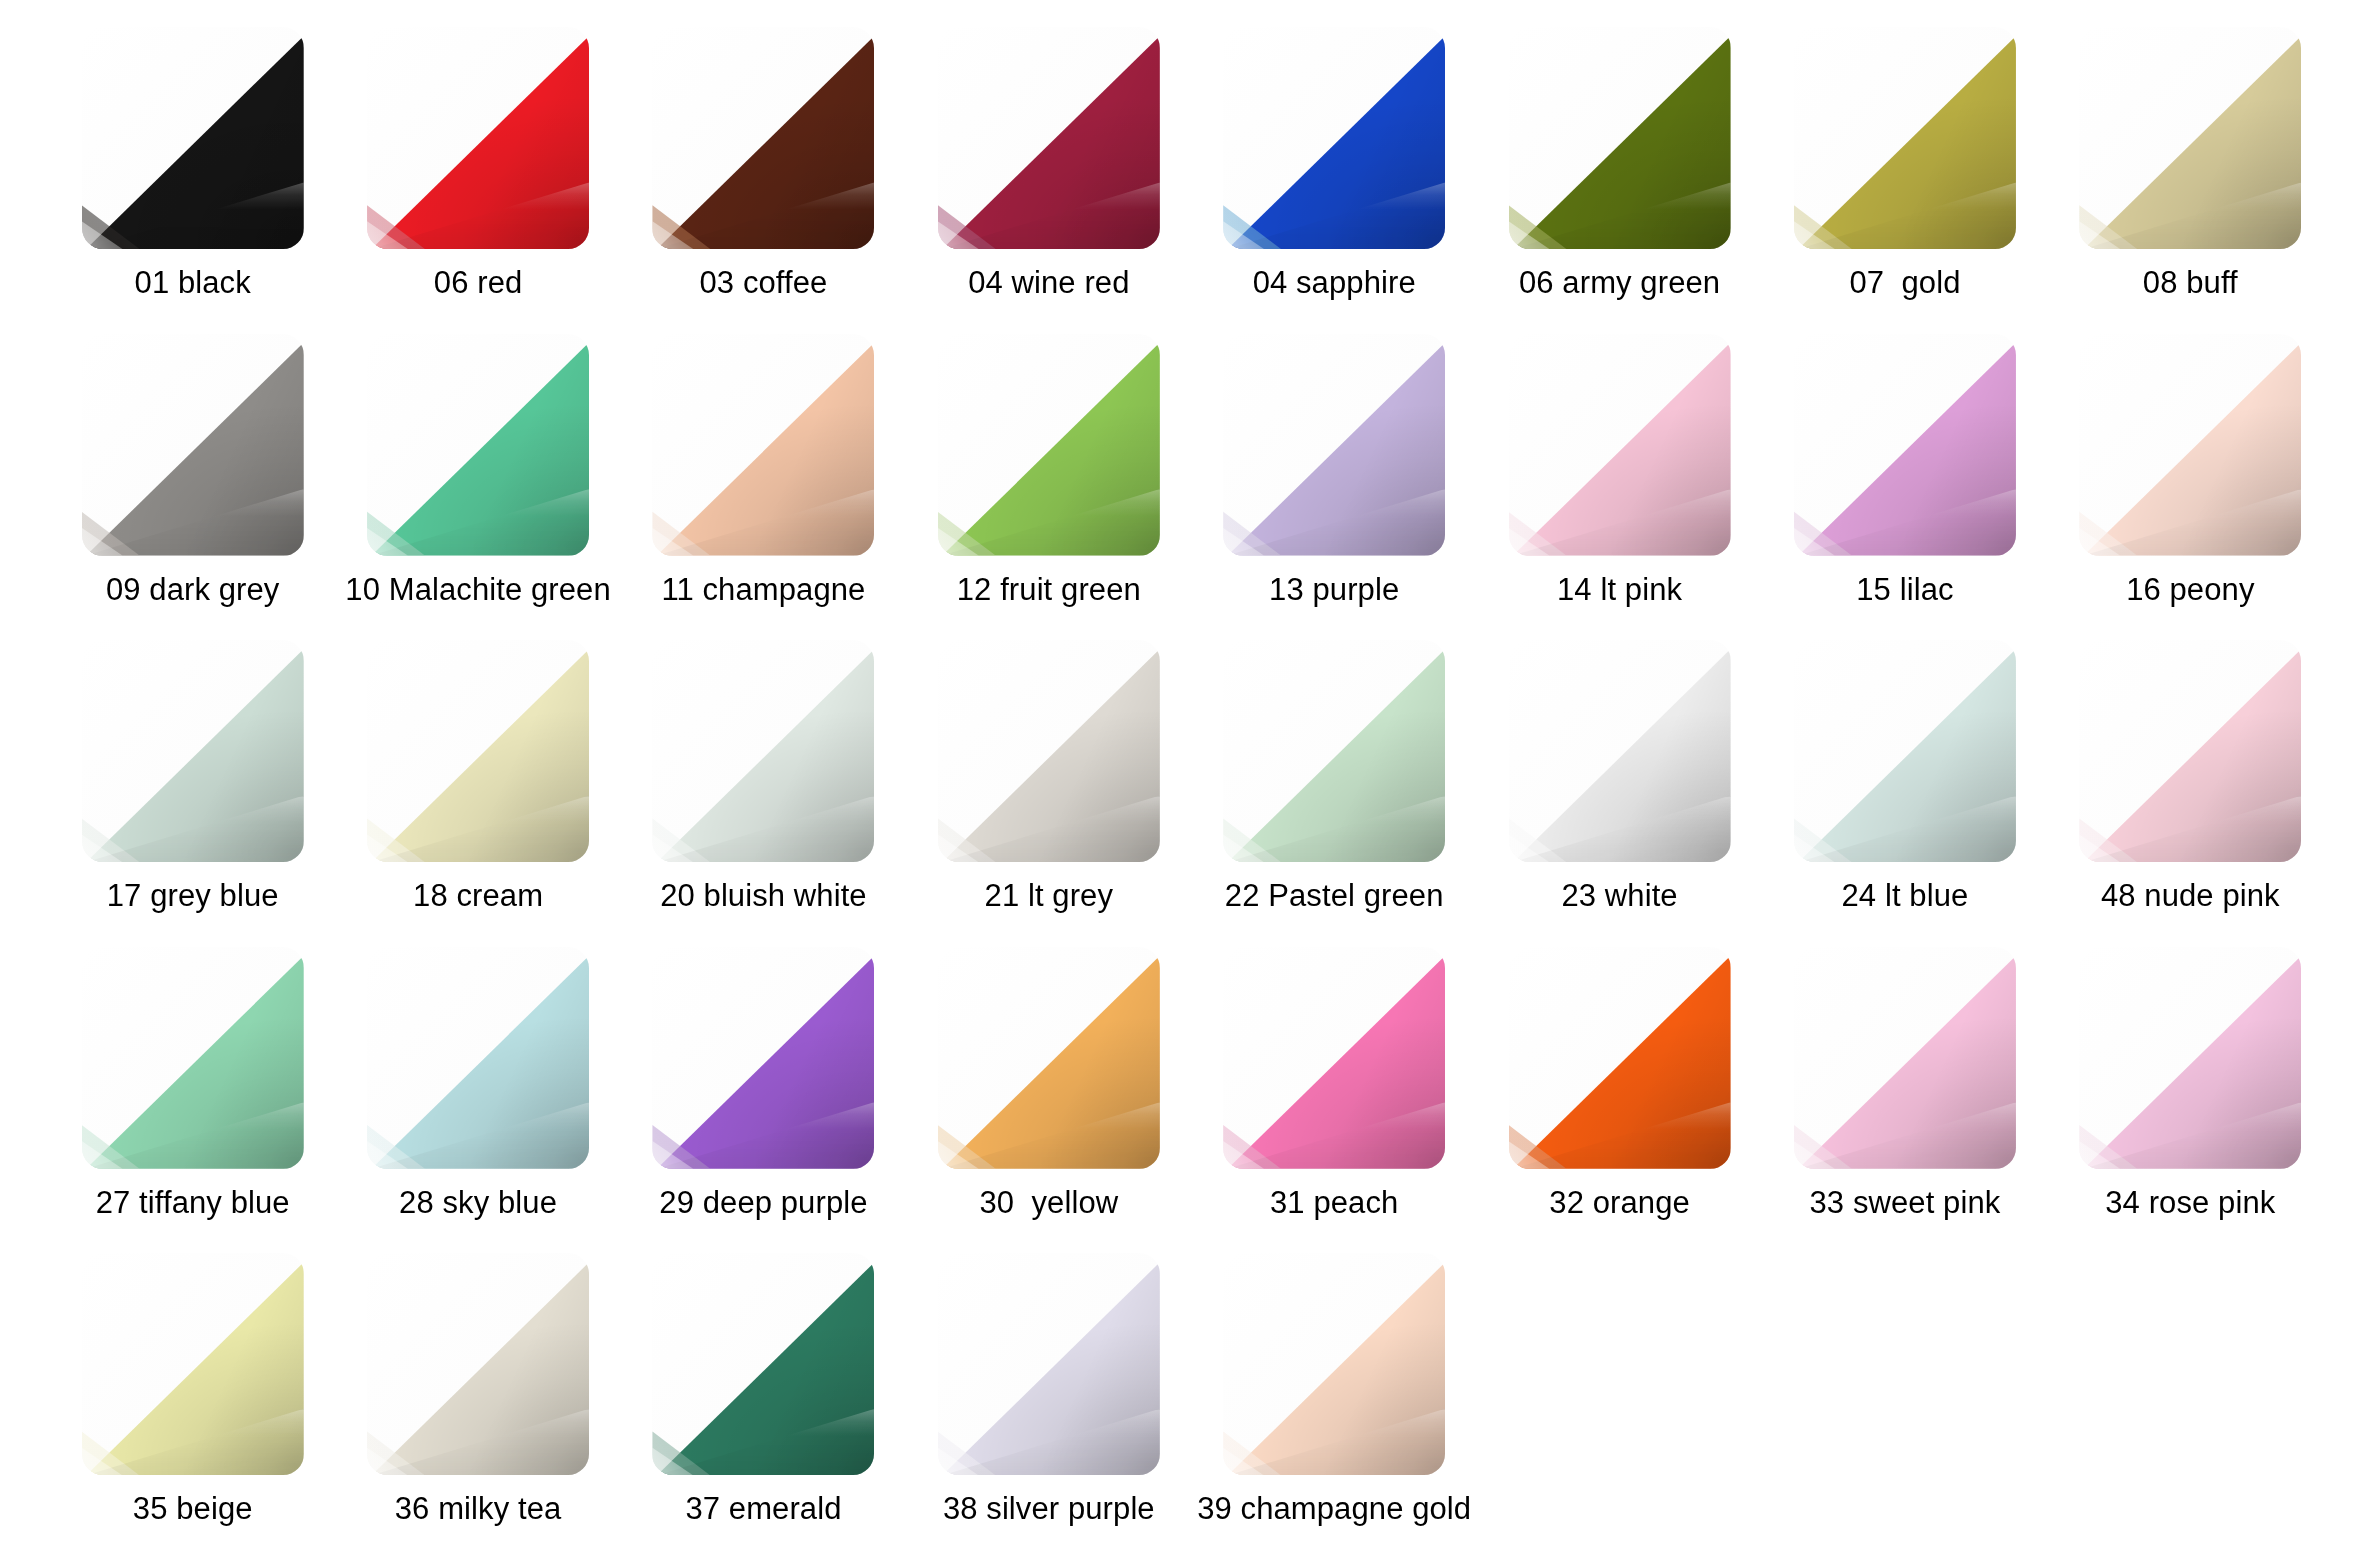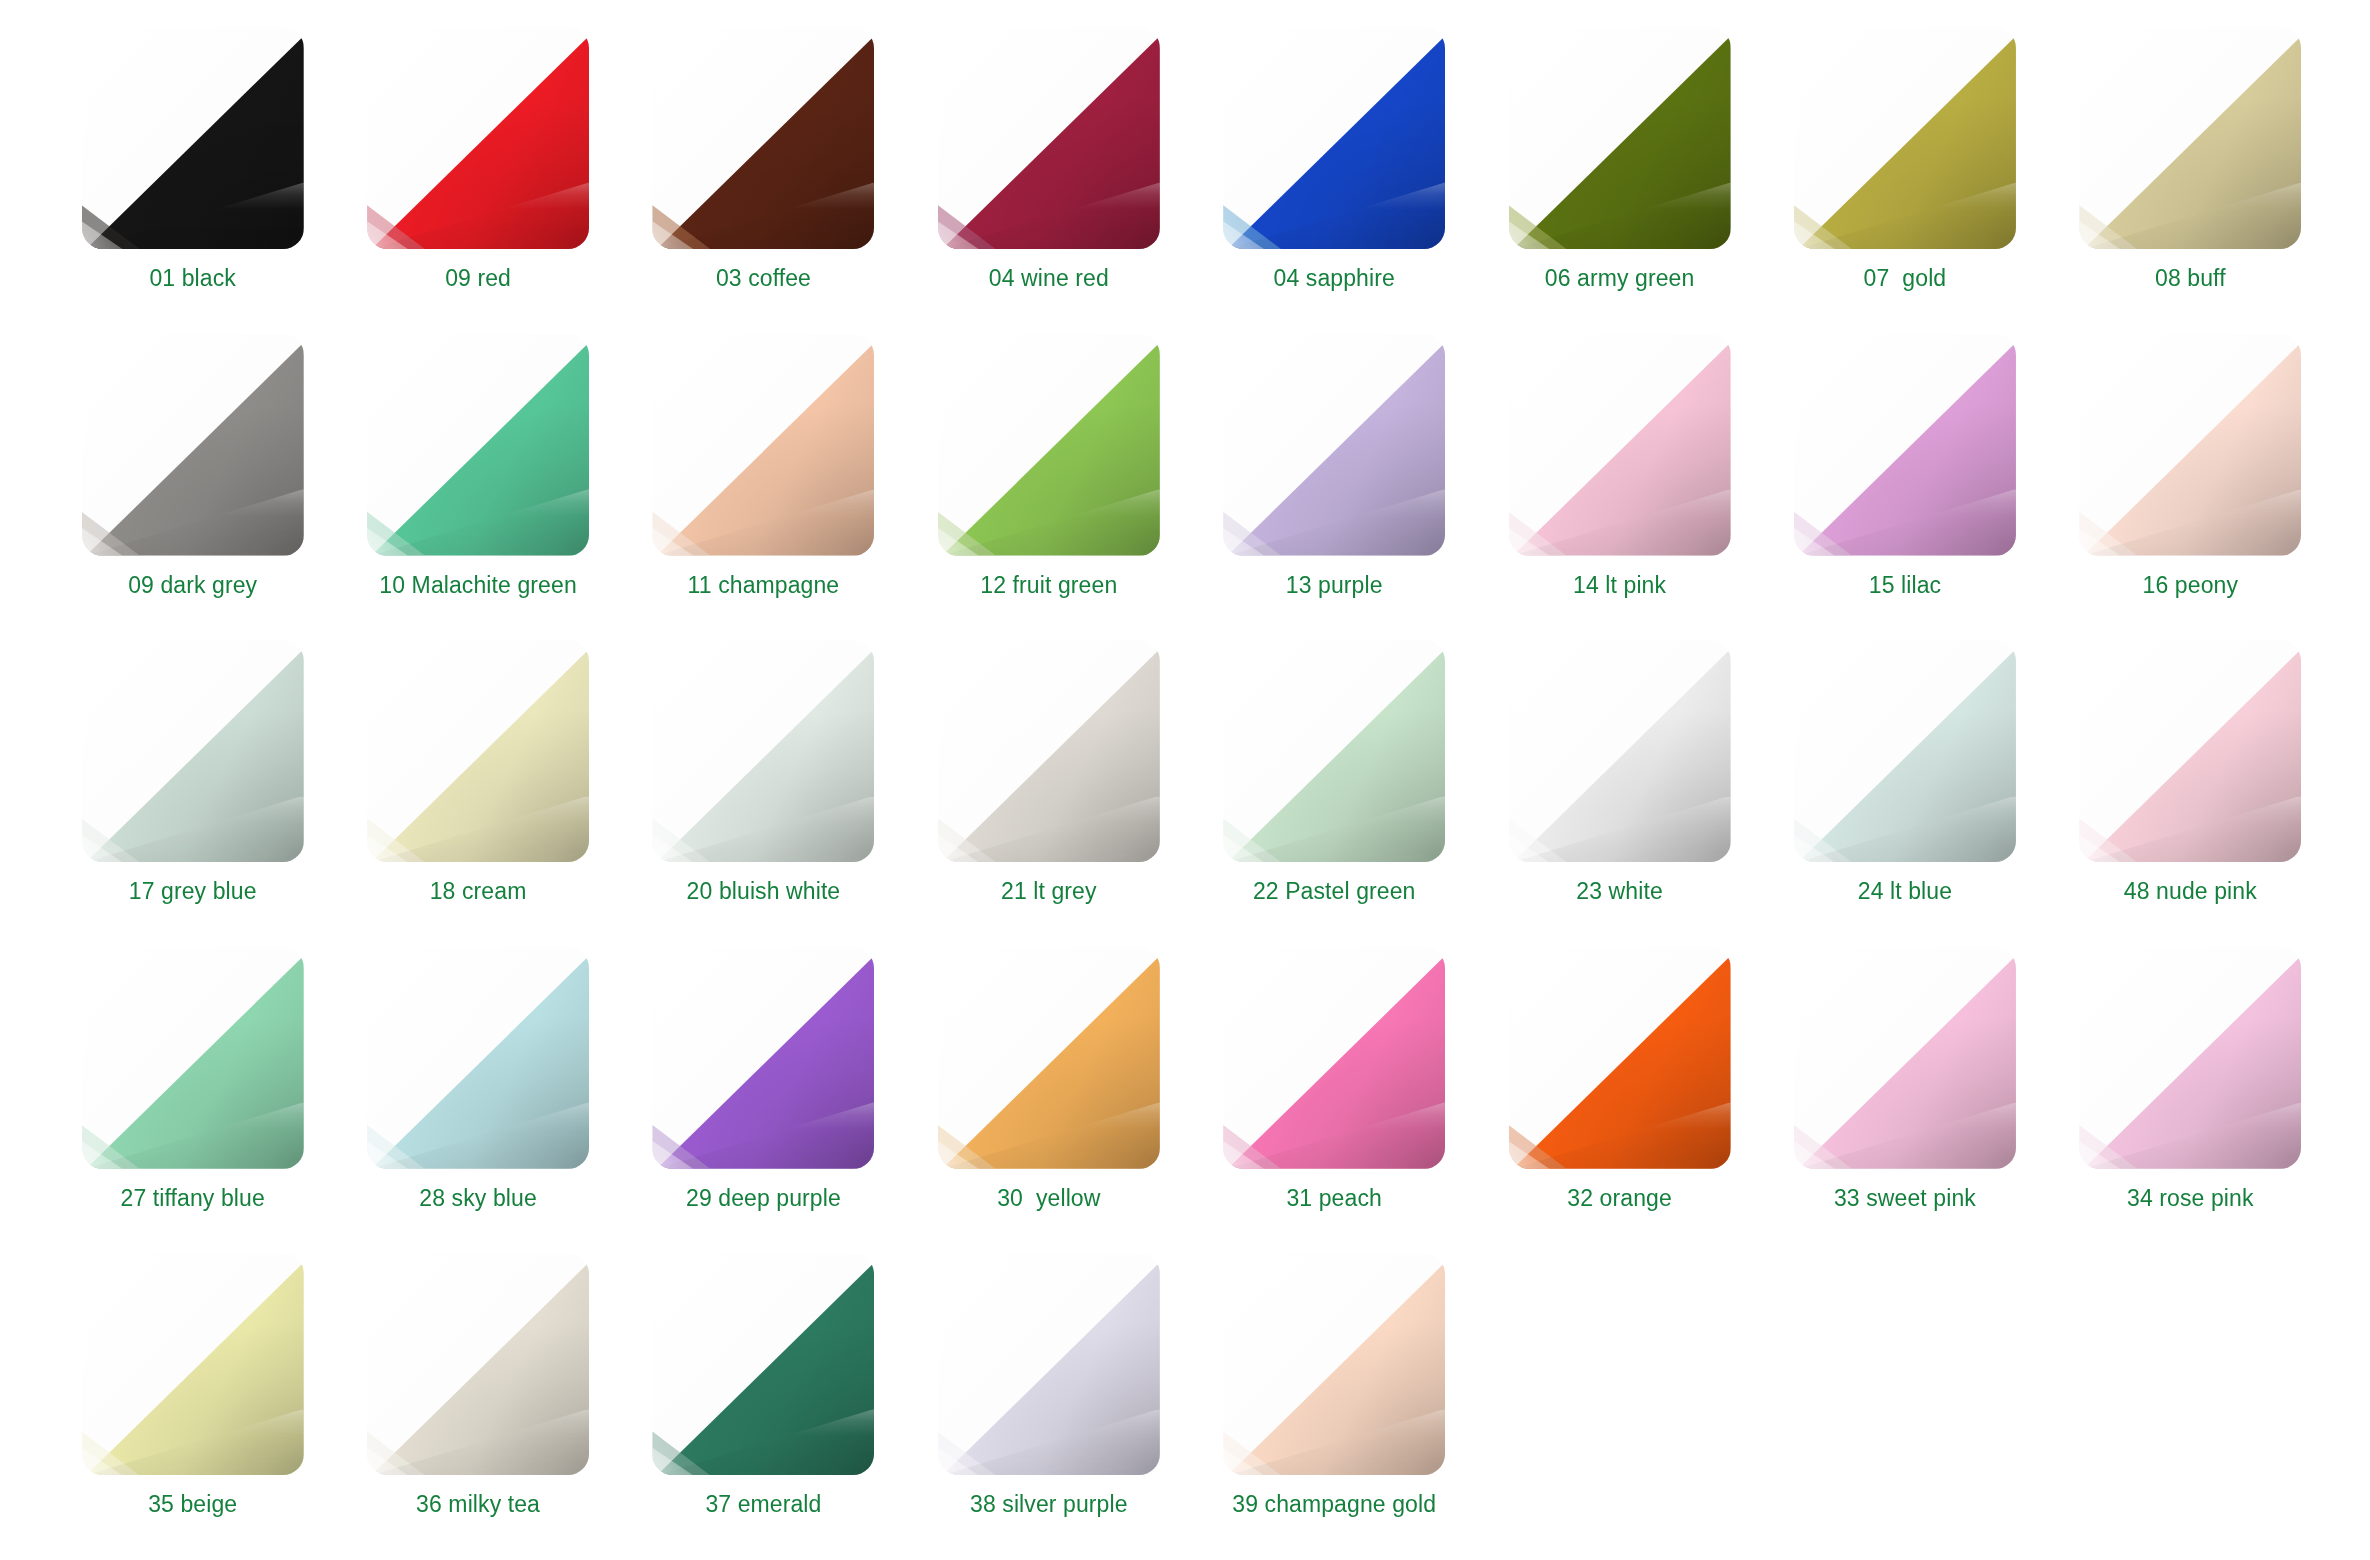--- a/index.html
+++ b/index.html
@@ -133,23 +133,23 @@
     width: 34%;
     height: 26%;
     clip-path: polygon(0% 100%, 0% 52%, 54% 100%);
     background: linear-gradient(55deg,
         rgba(255,255,255,0.55) 0%, rgba(255,255,255,0.10) 70%, rgba(255,255,255,0) 100%);
   }
 
   
   .swatch-label {
     margin-top: 17px;
-    font-size: 23px;
+    font-size: 31px;
     line-height: 1.1;
-    color: #15803d;
+    color: #000000;
     text-align: center;
     white-space: pre;
     letter-spacing: 0.1px;
   }
 </style>
 </head>
 <body>
 
 <main id="swatch-grid">
     <div class="swatch-cell">
@@ -169,21 +169,21 @@
       <div class="swatch-tile">
         <div class="tile-bg"></div>
         <div class="tile-sheet" style="background: linear-gradient(118deg, rgb(245, 84, 90) 0%, rgb(236, 27, 36) 34%, rgb(236, 27, 36) 74%, rgb(236, 27, 36) 100%);"></div>
         <div class="tile-sheen"></div>
         <div class="tile-shade"></div>
         <div class="tile-flap" style="background: linear-gradient(60deg, rgb(240, 109, 134) 0%, rgb(245, 84, 90) 100%);"></div>
         <div class="tile-hem"></div>
         <div class="tile-flaplight"></div>
         <div class="tile-foldline"></div>
       </div>
-      <div class="swatch-label">09 red</div>
+      <div class="swatch-label">06 red</div>
     </div>
     <div class="swatch-cell">
       <div class="swatch-tile">
         <div class="tile-bg"></div>
         <div class="tile-sheet" style="background: linear-gradient(118deg, rgb(176, 90, 44) 0%, rgb(90, 36, 20) 34%, rgb(90, 36, 20) 74%, rgb(90, 36, 20) 100%);"></div>
         <div class="tile-sheen"></div>
         <div class="tile-shade"></div>
         <div class="tile-flap" style="background: linear-gradient(60deg, rgb(196, 112, 60) 0%, rgb(176, 90, 44) 100%);"></div>
         <div class="tile-hem"></div>
         <div class="tile-flaplight"></div>

